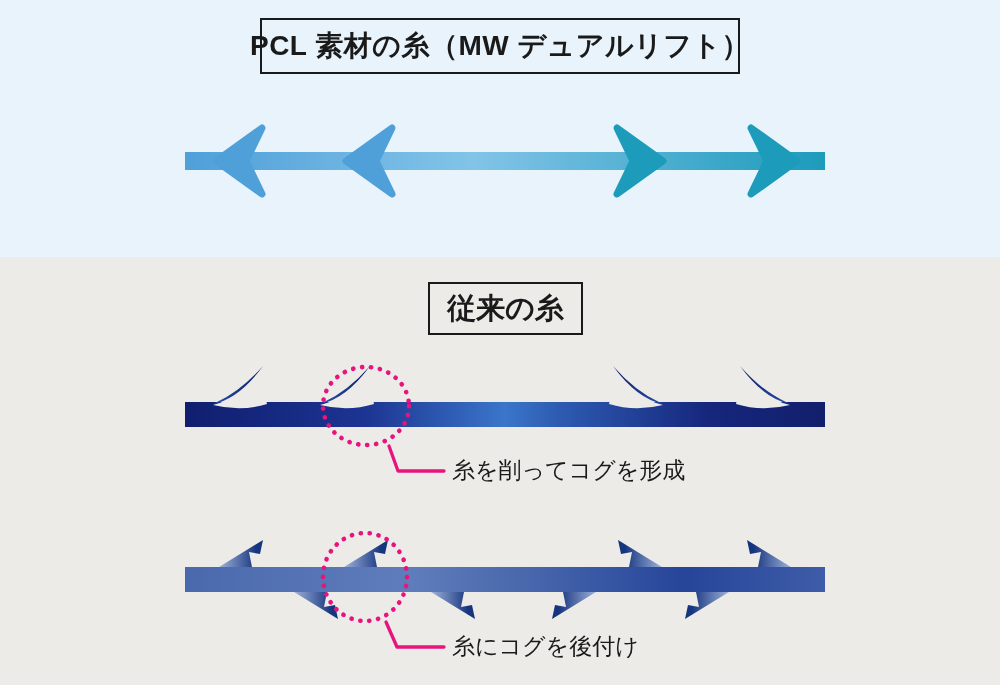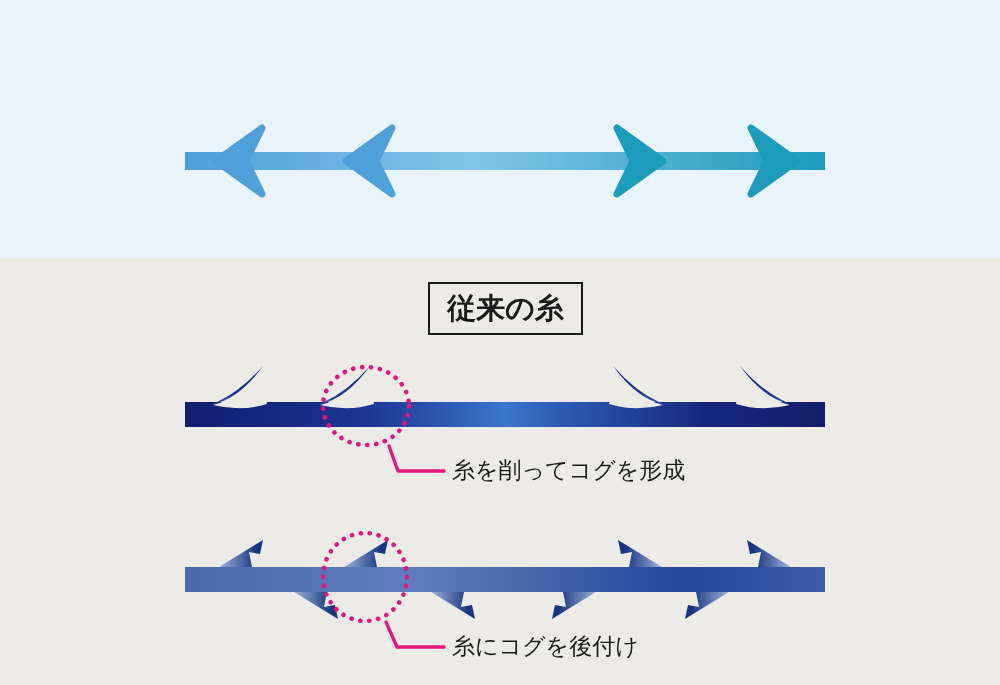--- a/index.html
+++ b/index.html
@@ -17,20 +17,23 @@
   .annot-2{left:452px;top:632px;}
 </style>
 </head>
 <body>
 
 <div class="canvas">
 
   <div class="sect-top"></div>
   <div class="sect-bottom"></div>
 
+  <div class="title-box title-pcl">
+    <span>PCL 素材の糸（MW デュアルリフト）</span>
+  </div>
 
   <div class="title-box title-conv">
     <span>従来の糸</span>
   </div>
 
   <svg class="svg-layer" width="1000" height="685" viewBox="0 0 1000 685">
     <defs>
       <linearGradient id="gradTop" gradientUnits="userSpaceOnUse" x1="185" y1="0" x2="825" y2="0">
         <stop offset="0" stop-color="#4f9fd9"></stop>
         <stop offset="0.45" stop-color="#82c4e8"></stop>

